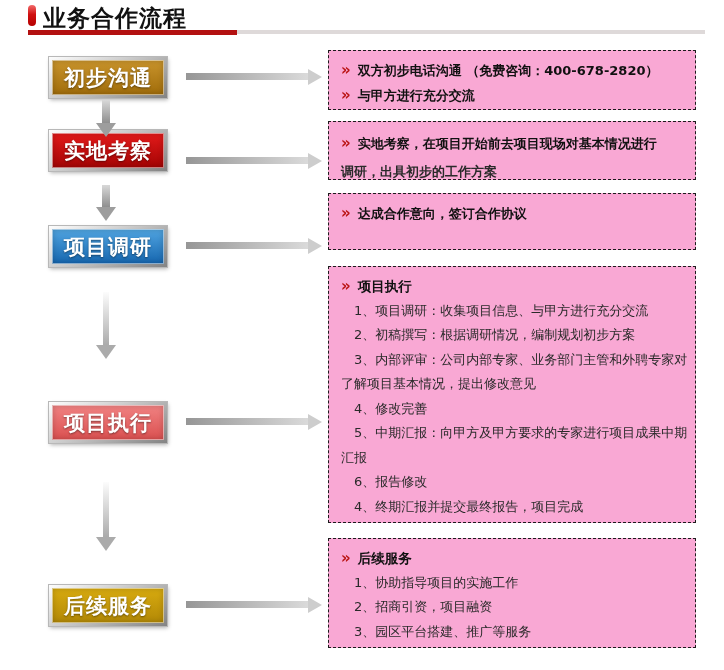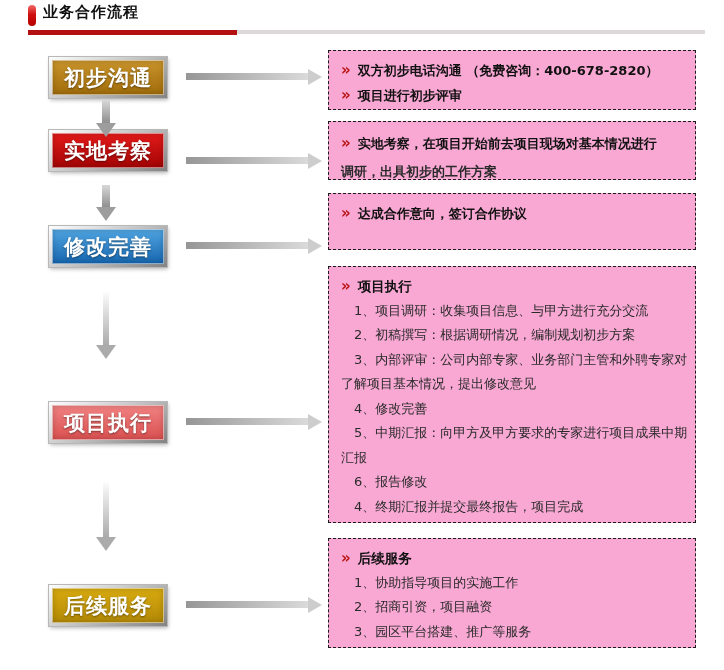--- a/index.html
+++ b/index.html
@@ -6,21 +6,21 @@
   .canvas{
     position:relative;width:724px;height:670px;background:#ffffff;
     font-family:"DejaVu Sans",sans-serif;overflow:hidden;
   }
   
   .title-bullet{
     position:absolute;left:28px;top:5px;width:8px;height:21px;border-radius:4px;
     background:linear-gradient(180deg,#f26a6a 0%,#d01010 45%,#b50000 100%);
   }
   .page-title{
-    position:absolute;left:43px;top:3px;font-size:15px;font-weight:bold;color:#111;
+    position:absolute;left:43px;top:3px;font-size:23px;font-weight:bold;color:#111;
     letter-spacing:1px;white-space:nowrap;
   }
   .underline-red{position:absolute;left:28px;top:30px;width:209px;height:5px;background:#b31111;}
   .underline-gray{position:absolute;left:237px;top:30px;width:468px;height:4px;background:#ded9d9;}
 
   
   .step{
     position:absolute;left:49px;width:118px;height:41px;box-sizing:border-box;padding:3px;
     background:linear-gradient(150deg,#fdfdfd 0%,#cfcfcf 40%,#838383 100%);
     box-shadow:0 0 0 1px #b8b8b8,1px 2px 4px rgba(0,0,0,.3);
@@ -89,21 +89,21 @@
       <span class="step-label">初步沟通</span>
     </div>
   </div>
   <div class="step" style="top: 130px; --c-top: #e31a1a; --c-bottom: #a30404;">
     <div class="step-face">
       <span class="step-label">实地考察</span>
     </div>
   </div>
   <div class="step" style="top: 226px; --c-top: #51a5e1; --c-bottom: #1565ae;">
     <div class="step-face">
-      <span class="step-label">修改完善</span>
+      <span class="step-label">项目调研</span>
     </div>
   </div>
   <div class="step" style="top: 402px; --c-top: #f18383; --c-bottom: #da4f4f;">
     <div class="step-face">
       <span class="step-label">项目执行</span>
     </div>
   </div>
   <div class="step" style="top: 585px; --c-top: #d8ab10; --c-bottom: #b28806;">
     <div class="step-face">
       <span class="step-label">后续服务</span>
@@ -128,21 +128,21 @@
   </div>
 
   <div class="harrow" style="top:69px"></div>
   <div class="harrow" style="top:153px"></div>
   <div class="harrow" style="top:238px"></div>
   <div class="harrow" style="top:414px"></div>
   <div class="harrow" style="top:597px"></div>
 
   <div class="rbox b0" style="top:50px;height:60px">
     <div class="dline chev"><span class="chevron">»</span><span>双方初步电话沟通 （免费咨询：400-678-2820）</span></div>
-    <div class="dline chev"><span class="chevron">»</span><span>项目进行初步评审</span></div>
+    <div class="dline chev"><span class="chevron">»</span><span>与甲方进行充分交流</span></div>
   </div>
 
   <div class="rbox b1" style="top:121px;height:59px">
     <div class="dline chev"><span class="chevron">»</span><span>实地考察，在项目开始前去项目现场对基本情况进行</span></div>
     <div class="dline cont"><span>调研，出具初步的工作方案</span></div>
   </div>
 
   <div class="rbox b2" style="top:193px;height:57px">
     <div class="dline chev"><span class="chevron">»</span><span>达成合作意向，签订合作协议</span></div>
   </div>

